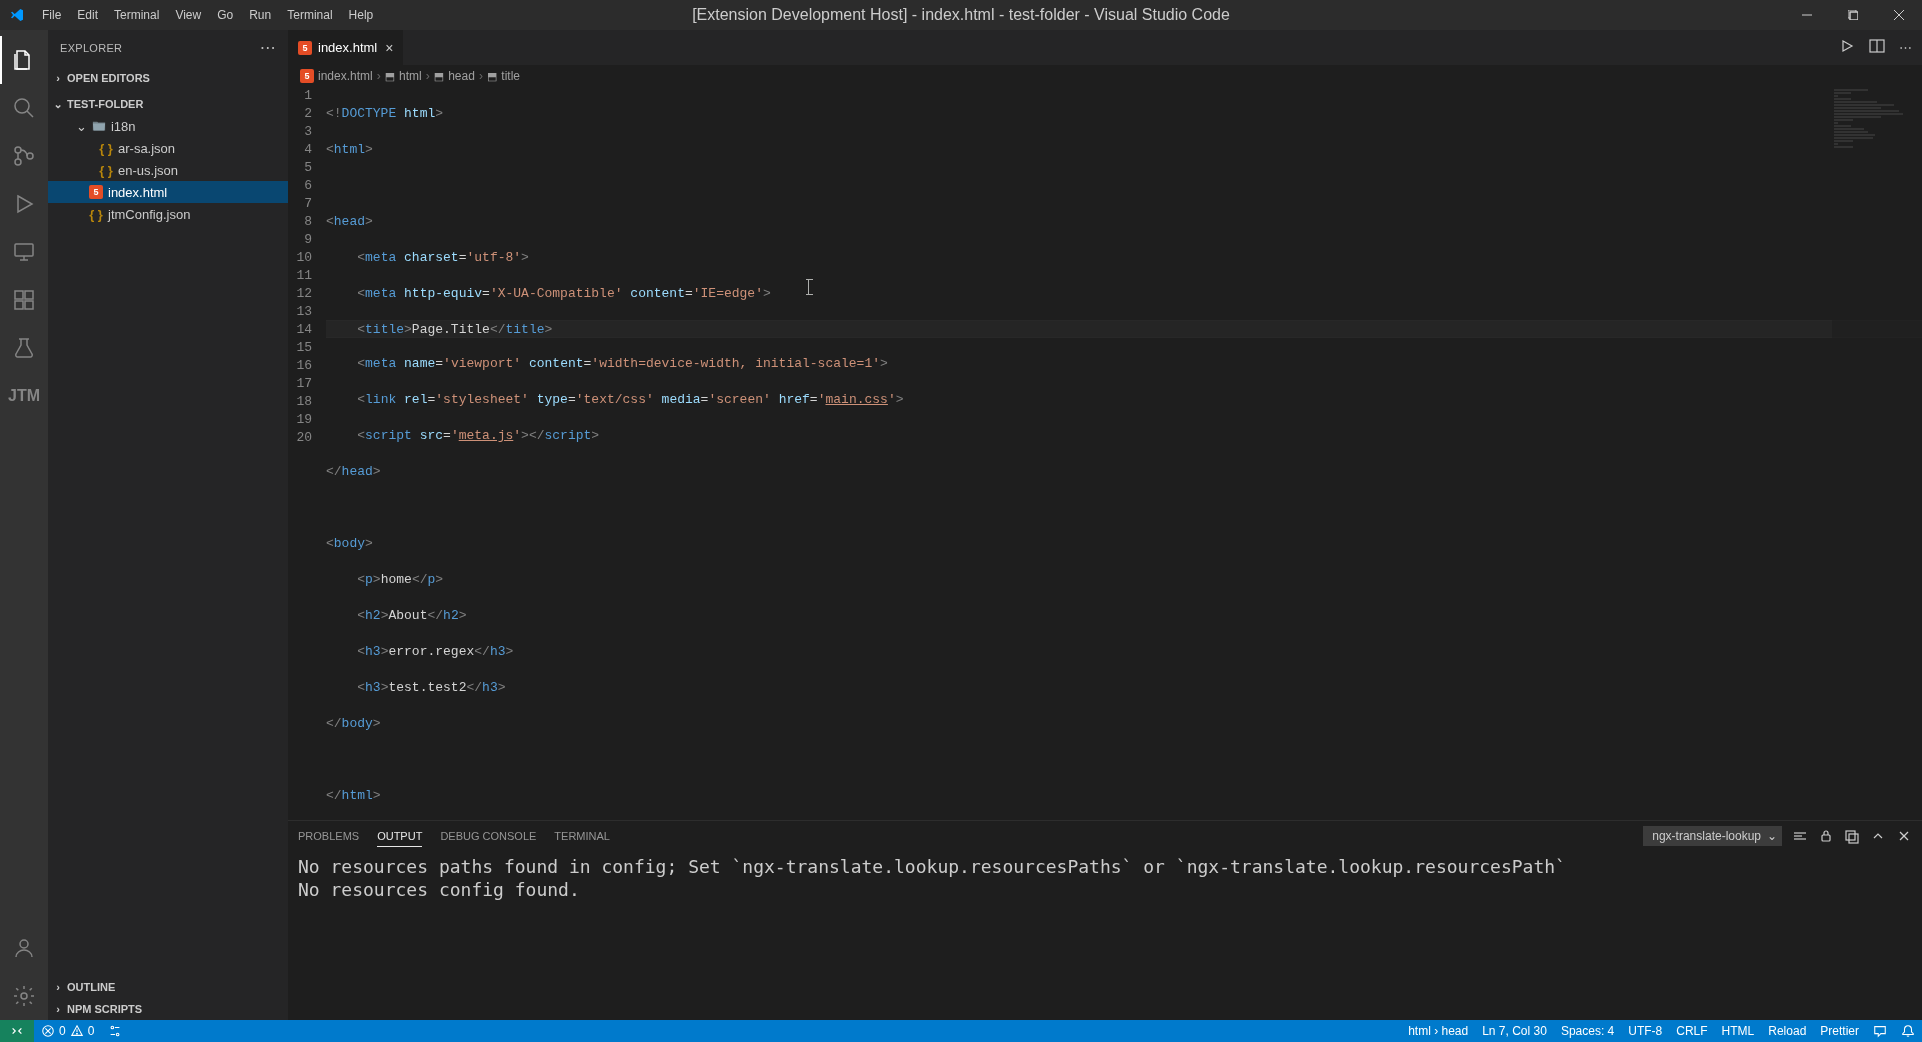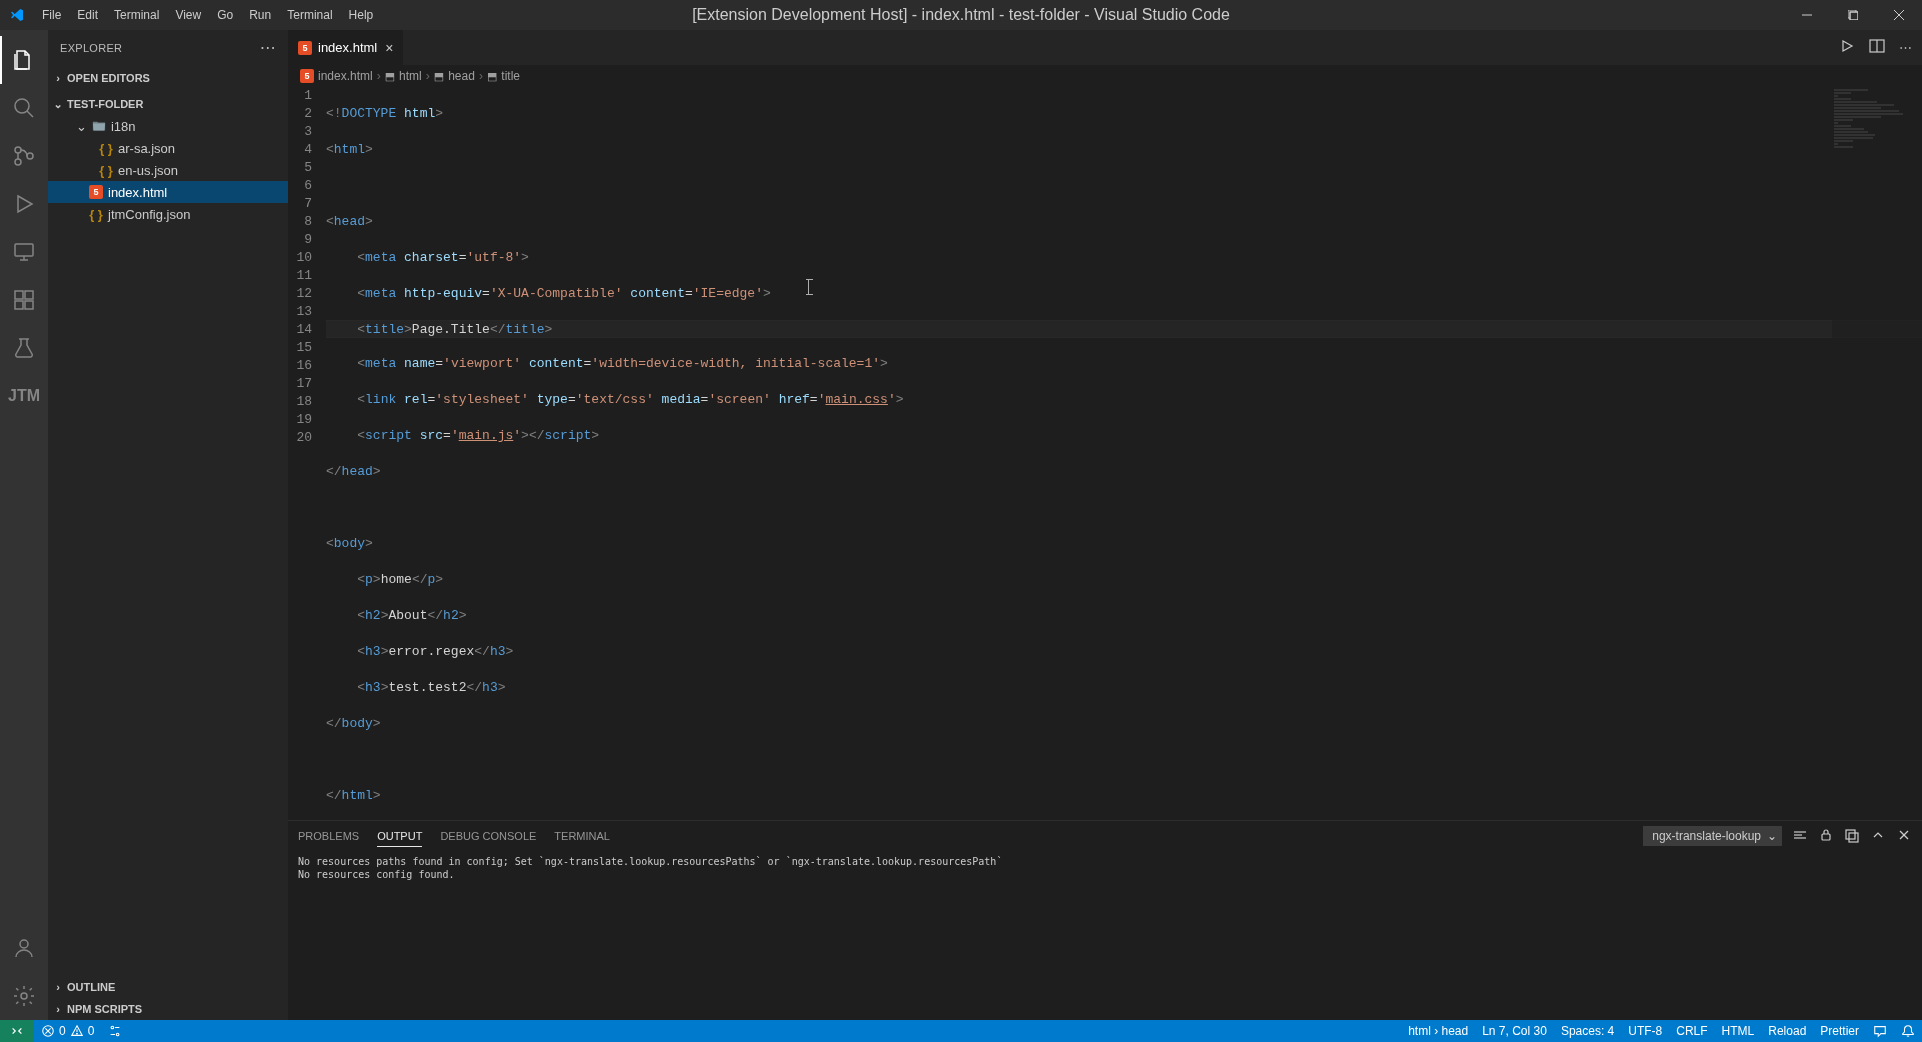--- a/index.html
+++ b/index.html
@@ -283,42 +283,42 @@
 }
 .panel-tabs .pt.active {
   color: #e7e7e7;
   border-bottom: 1px solid #e7e7e7;
   padding-bottom: 4px;
   margin-bottom: -5px;
 }
 .panel-tabs .panel-actions {
   margin-left: auto;
   display: flex;
-  align-items: center;
+  align-items: flex-end;
   gap: 10px;
 }
 .panel-tabs .dropdown {
   background: #3c3c3c;
   border: 1px solid #3c3c3c;
   color: #cccccc;
   padding: 2px 20px 2px 8px;
   font-size: 12px;
   position: relative;
 }
 .panel-tabs .dropdown .dd-chev {
   position: absolute;
   right: 4px;
   top: 50%;
   transform: translateY(-50%);
 }
 .panel-content {
   flex: 1;
   padding: 4px 10px;
   font-family: Consolas, monospace;
-  font-size: 10px;
+  font-size: 18px;
   color: #cccccc;
   line-height: 1.3;
 }
 
 .statusbar {
   height: 22px;
   background: #007acc;
   display: flex;
   align-items: center;
   font-size: 12px;
@@ -585,21 +585,21 @@
         <div class="code">
 <div class="line"><span class="brkt">&lt;!</span><span class="doctype">DOCTYPE</span> <span class="attr">html</span><span class="brkt">&gt;</span></div>
 <div class="line"><span class="brkt">&lt;</span><span class="tag">html</span><span class="brkt">&gt;</span></div>
 <div class="line"></div>
 <div class="line"><span class="brkt">&lt;</span><span class="tag">head</span><span class="brkt">&gt;</span></div>
 <div class="line">    <span class="brkt">&lt;</span><span class="tag">meta</span> <span class="attr">charset</span>=<span class="str">'utf-8'</span><span class="brkt">&gt;</span></div>
 <div class="line">    <span class="brkt">&lt;</span><span class="tag">meta</span> <span class="attr">http-equiv</span>=<span class="str">'X-UA-Compatible'</span> <span class="attr">content</span>=<span class="str">'IE=edge'</span><span class="brkt">&gt;</span></div>
 <div class="line highlighted">    <span class="brkt">&lt;</span><span class="tag">title</span><span class="brkt">&gt;</span><span class="txt">Page.Title</span><span class="brkt">&lt;/</span><span class="tag">title</span><span class="brkt">&gt;</span></div>
 <div class="line">    <span class="brkt">&lt;</span><span class="tag">meta</span> <span class="attr">name</span>=<span class="str">'viewport'</span> <span class="attr">content</span>=<span class="str">'width=device-width, initial-scale=1'</span><span class="brkt">&gt;</span></div>
 <div class="line">    <span class="brkt">&lt;</span><span class="tag">link</span> <span class="attr">rel</span>=<span class="str">'stylesheet'</span> <span class="attr">type</span>=<span class="str">'text/css'</span> <span class="attr">media</span>=<span class="str">'screen'</span> <span class="attr">href</span>=<span class="str">'<u>main.css</u>'</span><span class="brkt">&gt;</span></div>
-<div class="line">    <span class="brkt">&lt;</span><span class="tag">script</span> <span class="attr">src</span>=<span class="str">'<u>main.js</u>'</span><span class="brkt">&gt;&lt;/</span><span class="tag">script</span><span class="brkt">&gt;</span></div>
+<div class="line">    <span class="brkt">&lt;</span><span class="tag">script</span> <span class="attr">src</span>=<span class="str">'<u>meta.js</u>'</span><span class="brkt">&gt;&lt;/</span><span class="tag">script</span><span class="brkt">&gt;</span></div>
 <div class="line"><span class="brkt">&lt;/</span><span class="tag">head</span><span class="brkt">&gt;</span></div>
 <div class="line"></div>
 <div class="line"><span class="brkt">&lt;</span><span class="tag">body</span><span class="brkt">&gt;</span></div>
 <div class="line">    <span class="brkt">&lt;</span><span class="tag">p</span><span class="brkt">&gt;</span><span class="txt">home</span><span class="brkt">&lt;/</span><span class="tag">p</span><span class="brkt">&gt;</span></div>
 <div class="line">    <span class="brkt">&lt;</span><span class="tag">h2</span><span class="brkt">&gt;</span><span class="txt">About</span><span class="brkt">&lt;/</span><span class="tag">h2</span><span class="brkt">&gt;</span></div>
 <div class="line">    <span class="brkt">&lt;</span><span class="tag">h3</span><span class="brkt">&gt;</span><span class="txt">error.regex</span><span class="brkt">&lt;/</span><span class="tag">h3</span><span class="brkt">&gt;</span></div>
 <div class="line">    <span class="brkt">&lt;</span><span class="tag">h3</span><span class="brkt">&gt;</span><span class="txt">test.test2</span><span class="brkt">&lt;/</span><span class="tag">h3</span><span class="brkt">&gt;</span></div>
 <div class="line"><span class="brkt">&lt;/</span><span class="tag">body</span><span class="brkt">&gt;</span></div>
 <div class="line"></div>
 <div class="line"><span class="brkt">&lt;/</span><span class="tag">html</span><span class="brkt">&gt;</span></div>

